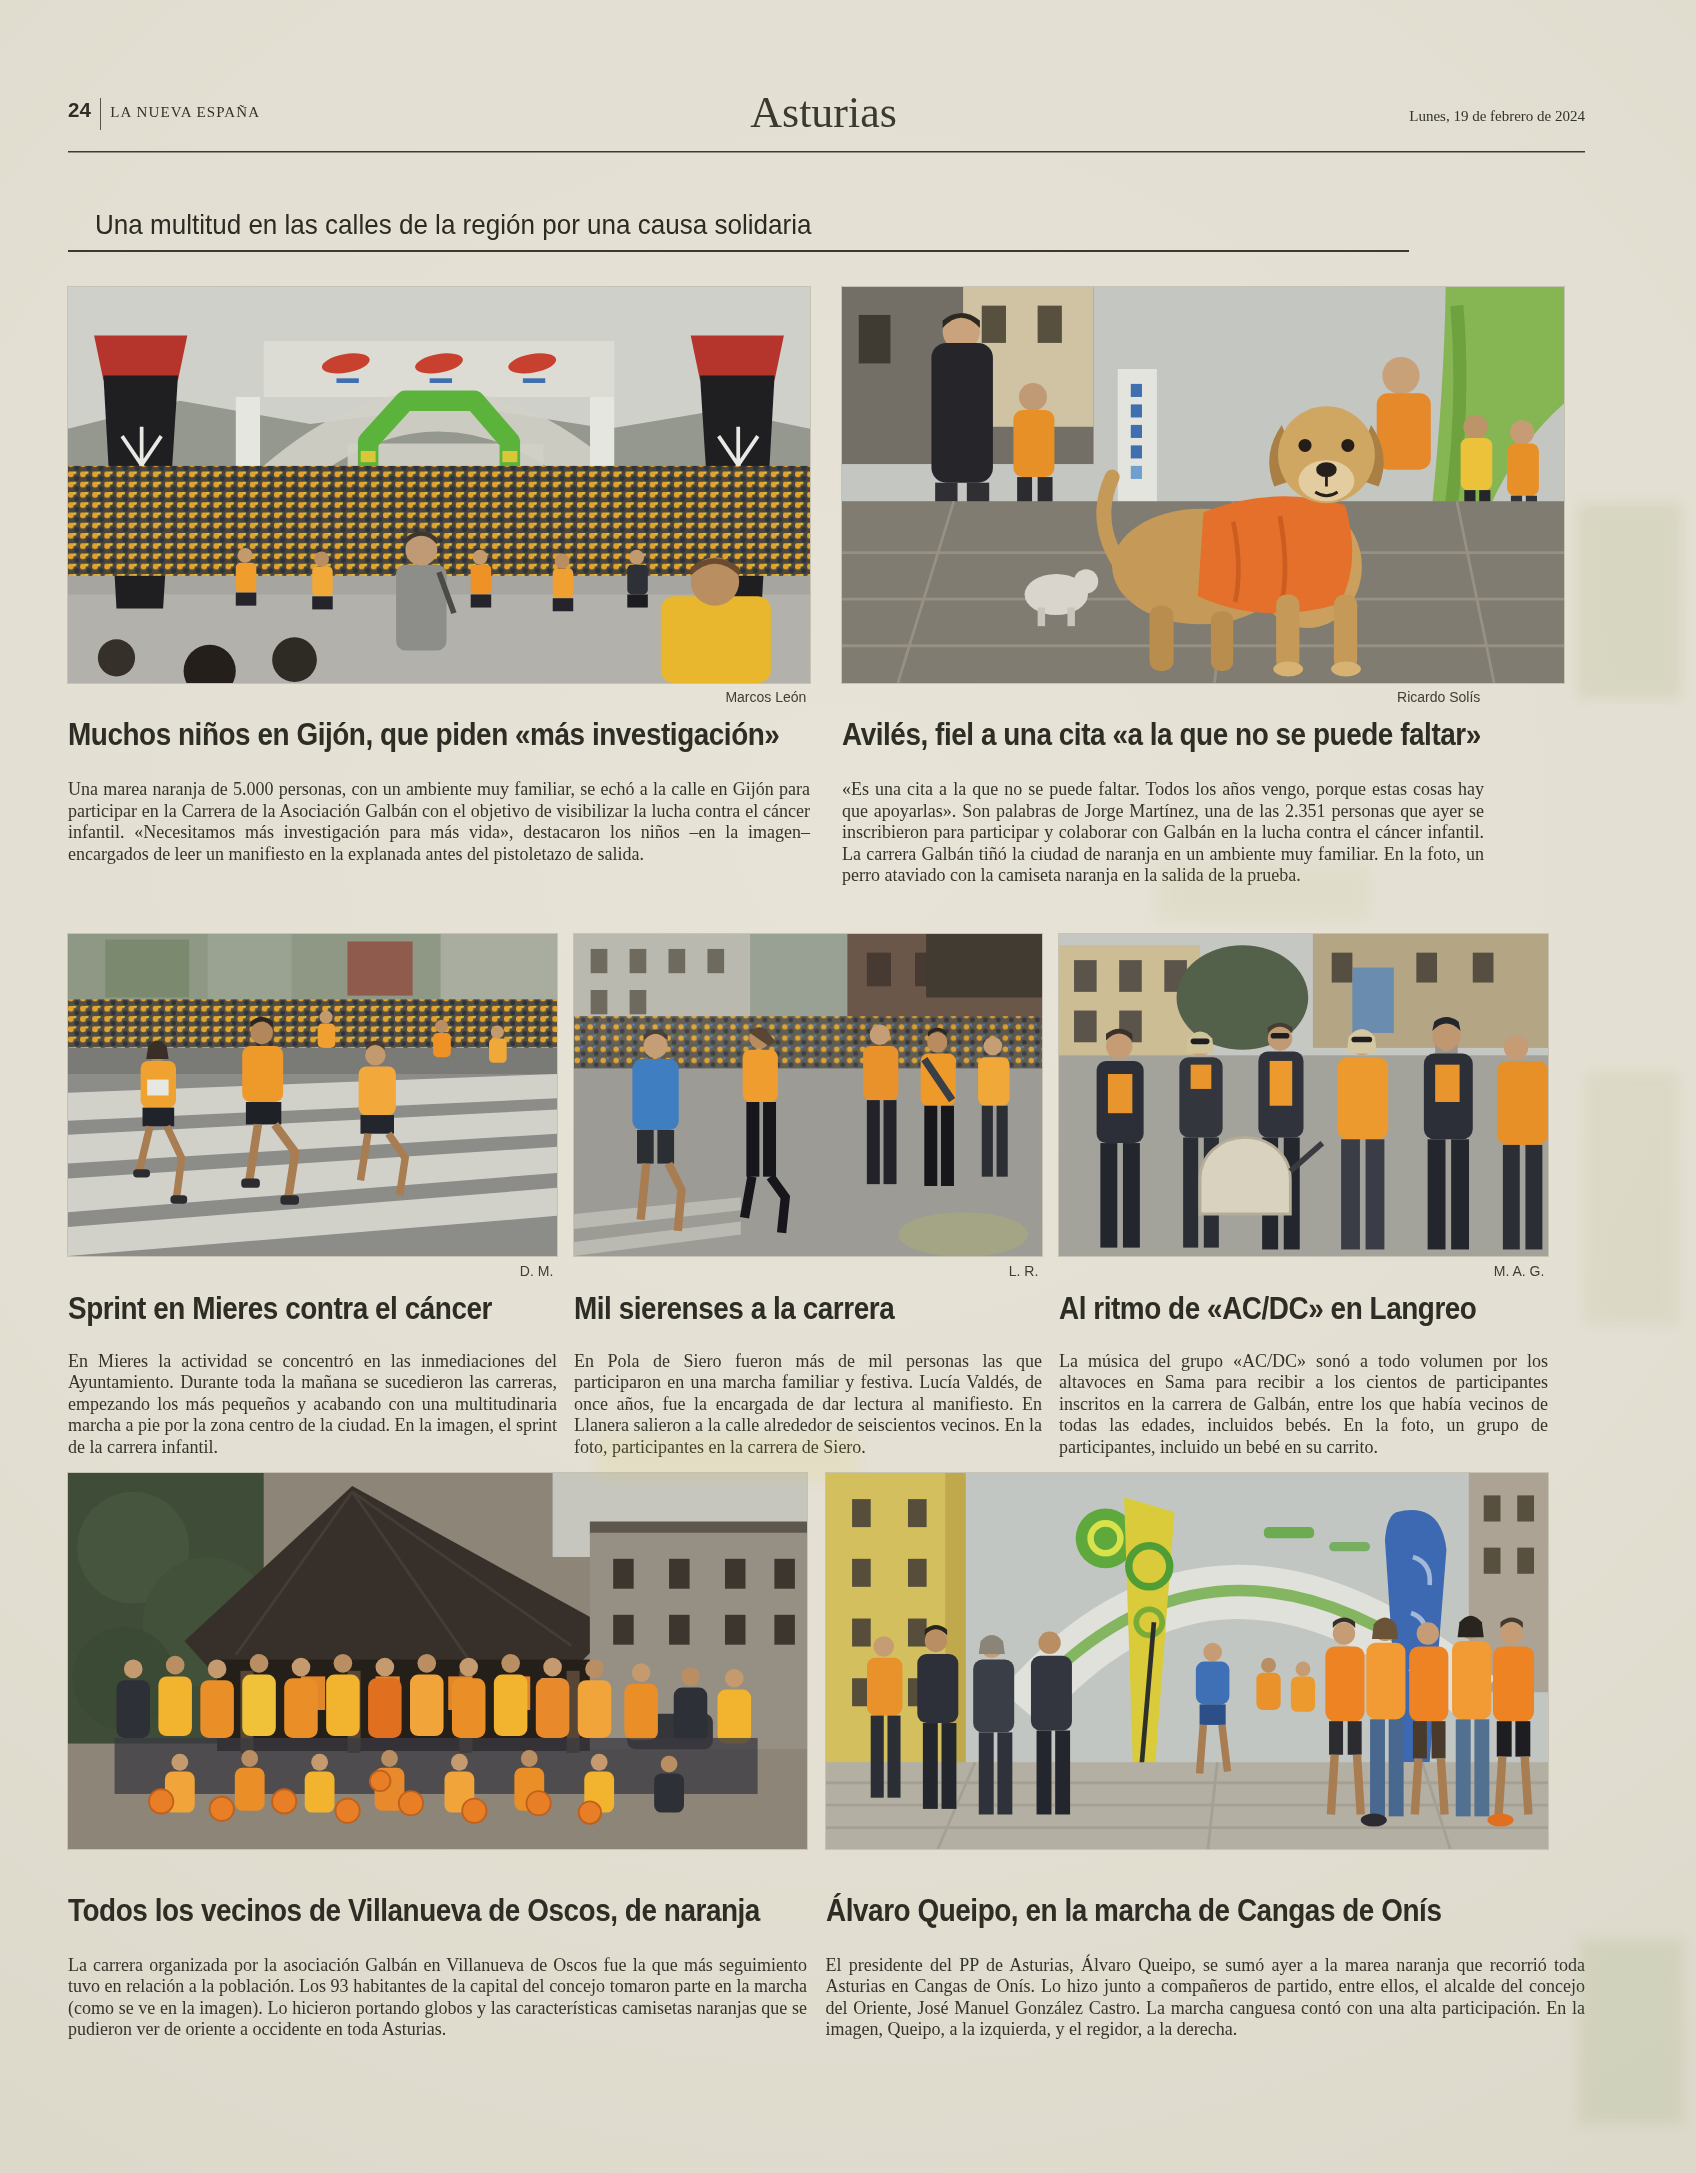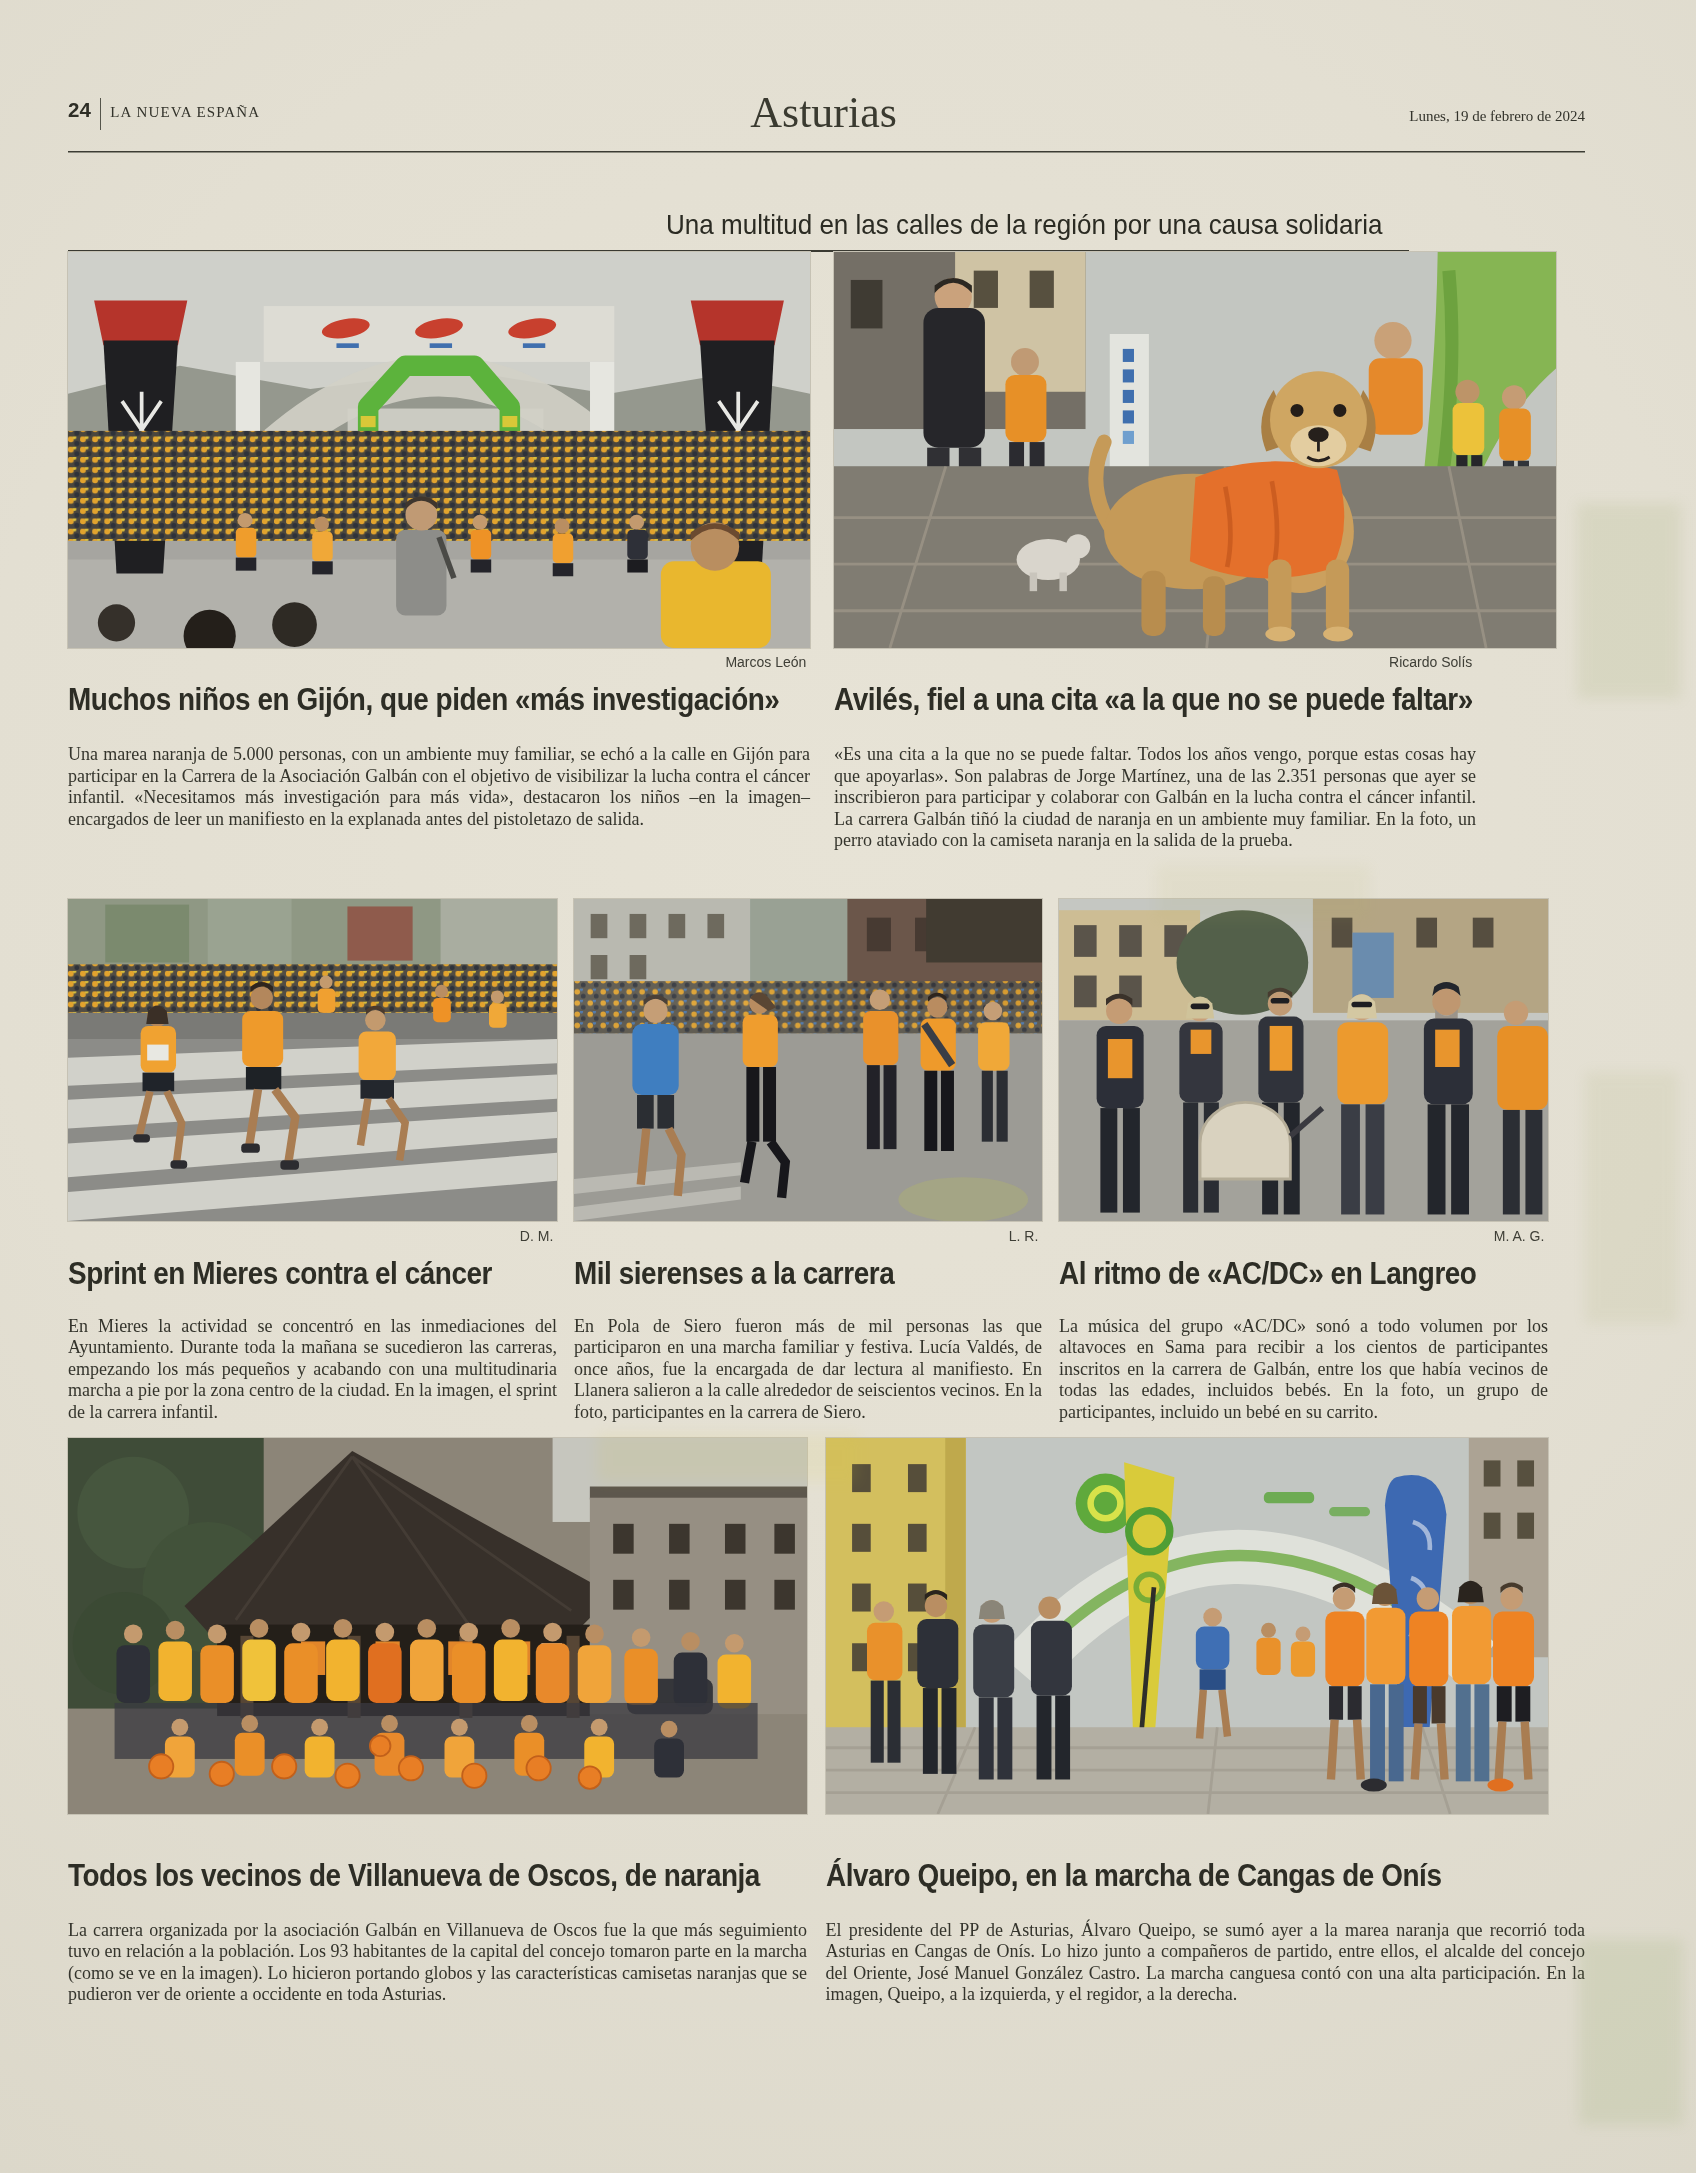--- a/index.html
+++ b/index.html
@@ -19,27 +19,27 @@
   .hdr{position:relative;margin-top:80px;height:52px;}
   .hdr-left{position:absolute;left:0;bottom:5.6px;display:flex;align-items:baseline;gap:9.3px;}
   .pagenum{font-family:"Liberation Sans",sans-serif;font-weight:bold;font-size:20.5px;color:#2e2e26;}
   .hdr-vr{width:0.9px;height:32px;background:#55554b;align-self:flex-end;margin-bottom:-3.7px;}
   .paper{font-size:15px;letter-spacing:1.1px;color:#33332b;}
   .section-title{position:absolute;left:50%;transform:translateX(-52%);bottom:-5.6px;
     font-size:44px;color:#3a3a30;font-weight:normal;margin:0;}
   .hdr-date{position:absolute;right:0;bottom:7.5px;font-size:15px;color:#33332b;}
   .hdr-rule{margin-top:18.6px;height:1.9px;background:#3c3c34;border-bottom:0.9px solid #8f8e82;}
   
-  .kicker-wrap{width:1341px;margin-top:56px;text-align:right;
+  .kicker-wrap{width:1341px;margin-top:56px;text-align:left;
     border-bottom:2.8px solid #3a3a32;padding-bottom:8.4px;}
   .kicker{display:inline-block;font-family:"Liberation Sans",sans-serif;font-size:28px;
     color:#2b2b23;transform:scaleX(.93);transform-origin:center;white-space:nowrap;}
   
   .story-row{display:flex;}
-  .row1{gap:24px;}
+  .row1{margin-top:35px;gap:32px;}
   .row2{margin-top:48px;gap:17px;}
   .row3{margin-top:15px;gap:18.6px;}
   .story-col{display:flex;flex-direction:column;}
   figure{margin:0;}
   .photo{display:block;background:#b0aca0;outline:0.9px solid #c6c2b4;}
   .photo svg{display:block;width:100%;height:100%;}
   figcaption{margin-top:5.6px;}
   .credit{font-family:"Liberation Sans",sans-serif;font-size:14px;color:#3e3e36;
     text-align:right;line-height:18.6px;padding-right:3.7px;}
   .headline{font-family:"Liberation Sans",sans-serif;font-weight:bold;font-size:31px;

